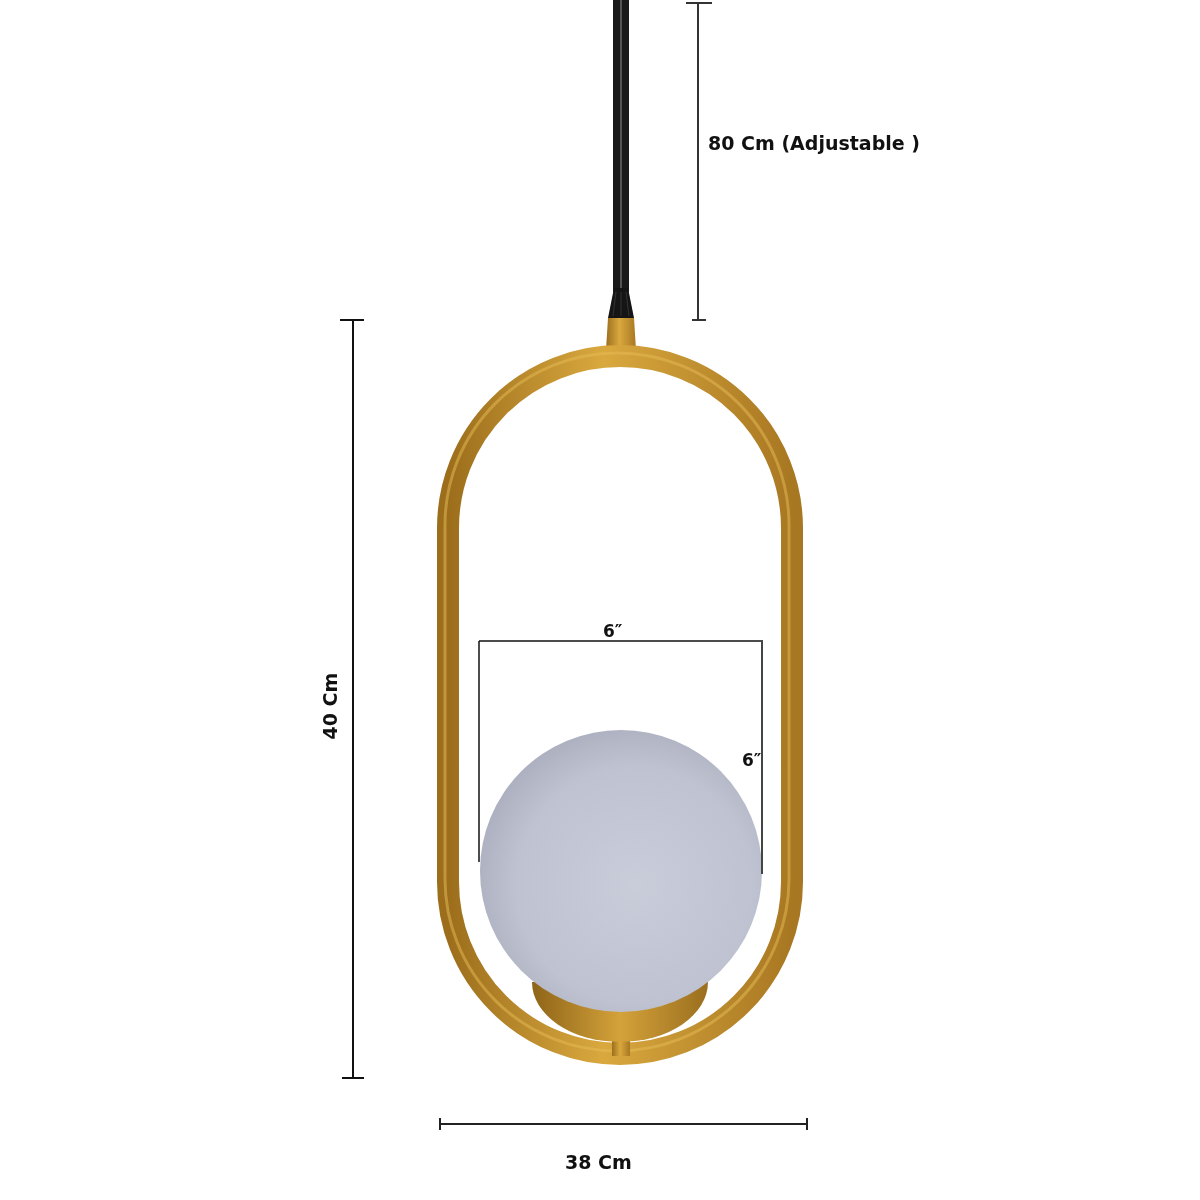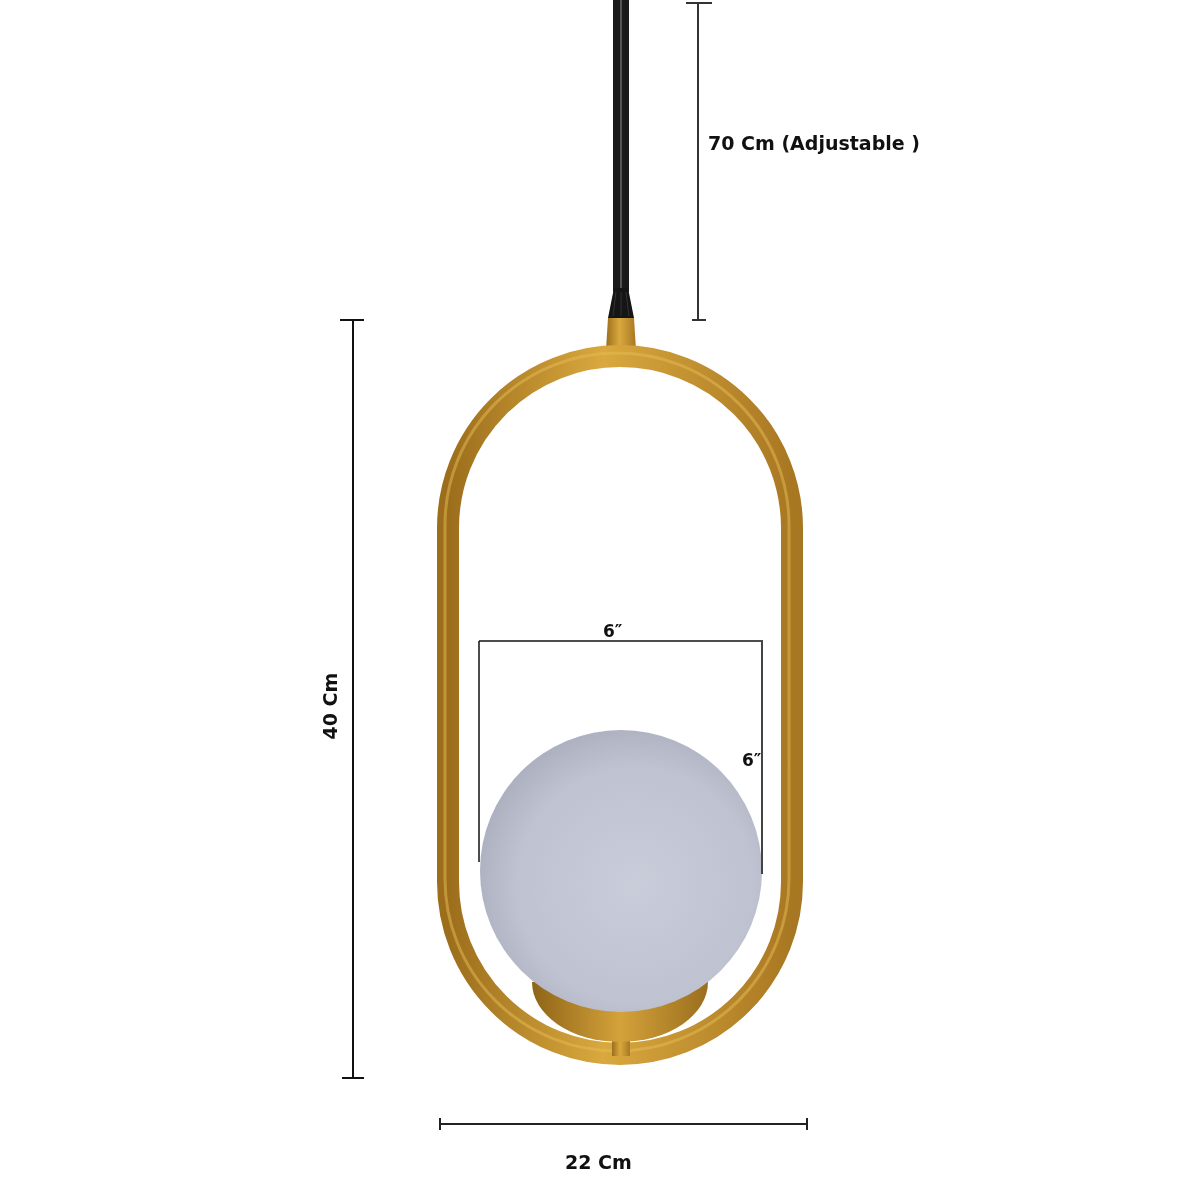--- a/index.html
+++ b/index.html
@@ -78,18 +78,18 @@
       <line x1="807" y1="1118" x2="807" y2="1130"></line>
     </g>
 
     <g stroke="#111" stroke-width="1.5" fill="none">
       <line x1="479" y1="641" x2="763" y2="641"></line>
       <line x1="479" y1="641" x2="479" y2="862"></line>
       <line x1="762" y1="641" x2="762" y2="874" stroke="#444" stroke-width="2"></line>
     </g>
   </svg>
 
-  <div class="label label-80">70 Cm (Adjustable )</div>
+  <div class="label label-80">80 Cm (Adjustable )</div>
   <div class="label label-40">40 Cm</div>
-  <div class="label label-22">22 Cm</div>
+  <div class="label label-22">38 Cm</div>
   <div class="label label-6w">6″</div>
   <div class="label label-6h">6″</div>
 </div>
 
 </body></html>

